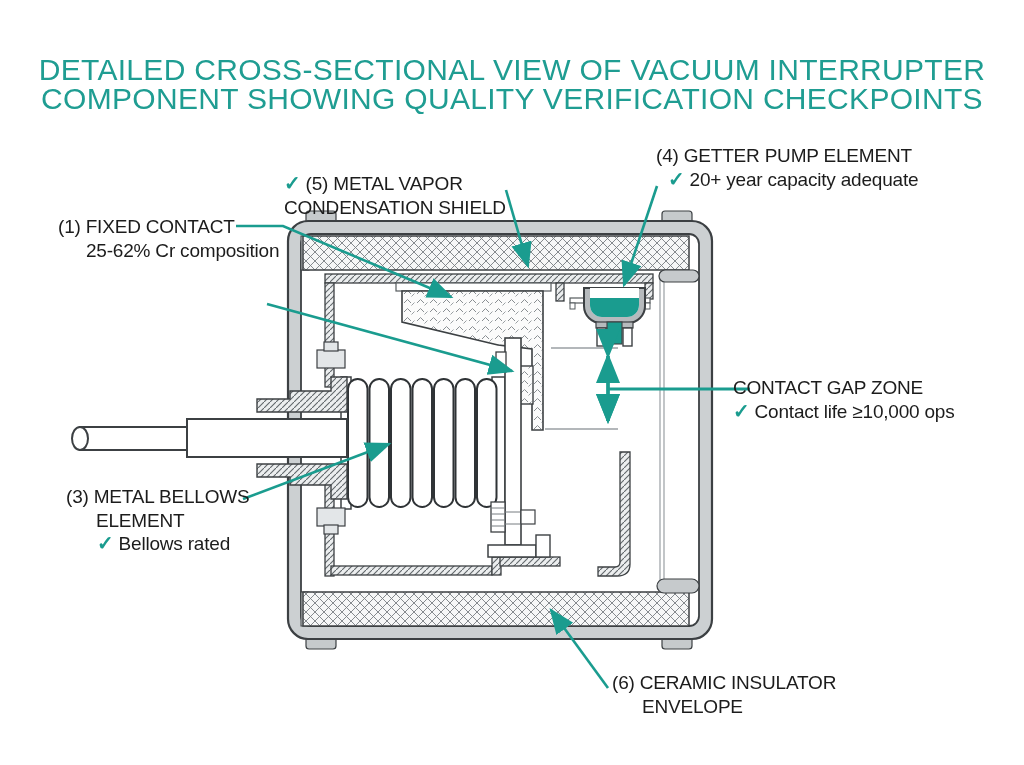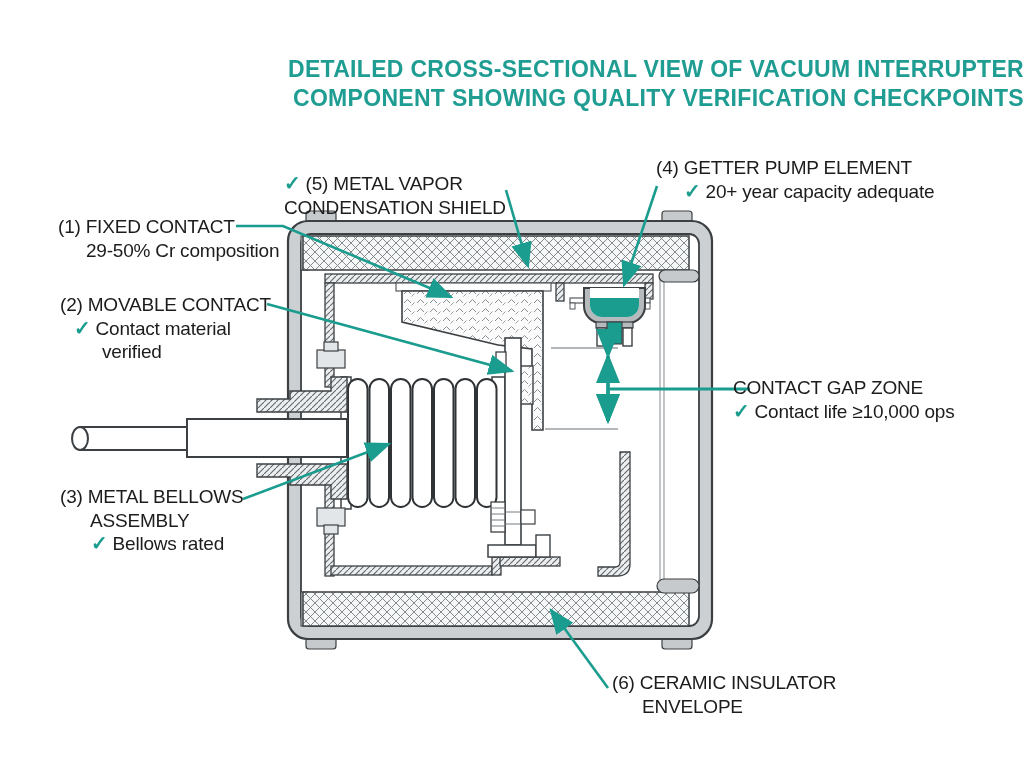--- a/index.html
+++ b/index.html
@@ -1,20 +1,20 @@
 <!DOCTYPE html>
 <html style="--accent: #1A9C8F; --title: #1F9D92; --text: #1C1C1C; --outline: #3C4043;"><head>
 <meta charset="utf-8">
 <style>
   html,body{margin:0;padding:0;background:#ffffff;}
   #stage{position:relative;width:1024px;height:765px;background:#fff;overflow:hidden;
          font-family:"Liberation Sans",sans-serif;}
   #stage svg{position:absolute;left:0;top:0;}
-  .title{position:absolute;top:55px;left:0;width:100%;text-align:right;
-         color:var(--title);font-weight:bold;font-size:23px;line-height:29px;letter-spacing:.3px;}
+  .title{position:absolute;top:55px;left:0;width:100%;text-align:center;
+         color:var(--title);font-weight:normal;font-size:30px;line-height:29px;letter-spacing:.3px;}
   .callout{position:absolute;font-size:19px;line-height:23.5px;color:var(--text);
            letter-spacing:-.2px;white-space:nowrap;}
   .callout .ln{display:block;}
   .check{color:var(--accent);font-weight:bold;padding-right:5px;font-size:20px;}
   .tealStroke{stroke:var(--accent);fill:none;}
   .tealFill{fill:var(--accent);}
 </style>
 </head>
 <body>
 
@@ -149,44 +149,39 @@
   <div class="title">
     <div>DETAILED CROSS-SECTIONAL VIEW OF VACUUM INTERRUPTER</div>
     <div>COMPONENT SHOWING QUALITY VERIFICATION CHECKPOINTS</div>
   </div>
 
   <div class="callout" style="top:172px;left:284px;width:230px;text-align:left">
     <span class="ln"><span class="check">✓</span><span>(5) METAL VAPOR</span></span>
     <span class="ln">CONDENSATION SHIELD</span>
   </div>
 
-  <div class="callout" style="top:156px;left:656px">
+  <div class="callout" style="top:144px;left:656px">
     <span class="ln">(4) GETTER PUMP ELEMENT</span>
-    <span class="ln" style="margin-left:28px"><span class="check">✓</span><span>20+ year capacity adequate</span></span>
+    <span class="ln" style="margin-left:12px"><span class="check">✓</span><span>20+ year capacity adequate</span></span>
   </div>
 
   <div class="callout" style="top:215px;left:58px">
     <span class="ln">(1) FIXED CONTACT</span>
-    <span class="ln" style="margin-left:28px">29-50% Cr composition</span>
+    <span class="ln" style="margin-left:28px">25-62% Cr composition</span>
   </div>
 
-  <div class="callout" style="top:293px;left:60px">
-    <span class="ln">(2) MOVABLE CONTACT</span>
-    <span class="ln" style="margin-left:14px"><span class="check">✓</span><span>Contact material</span></span>
-    <span class="ln" style="margin-left:42px">verified</span>
-  </div>
 
   <div class="callout" style="top:376px;left:733px">
     <span class="ln">CONTACT GAP ZONE</span>
     <span class="ln"><span class="check">✓</span><span>Contact life ≥10,000 ops</span></span>
   </div>
 
-  <div class="callout" style="top:485px;left:60px">
+  <div class="callout" style="top:485px;left:66px">
     <span class="ln">(3) METAL BELLOWS</span>
-    <span class="ln" style="margin-left:30px">ASSEMBLY</span>
+    <span class="ln" style="margin-left:30px">ELEMENT</span>
     <span class="ln" style="margin-left:31px"><span class="check">✓</span><span>Bellows rated</span></span>
   </div>
 
   <div class="callout" style="top:671px;left:612px">
     <span class="ln">(6) CERAMIC INSULATOR</span>
     <span class="ln" style="margin-left:30px">ENVELOPE</span>
   </div>
 
 </div>
 

